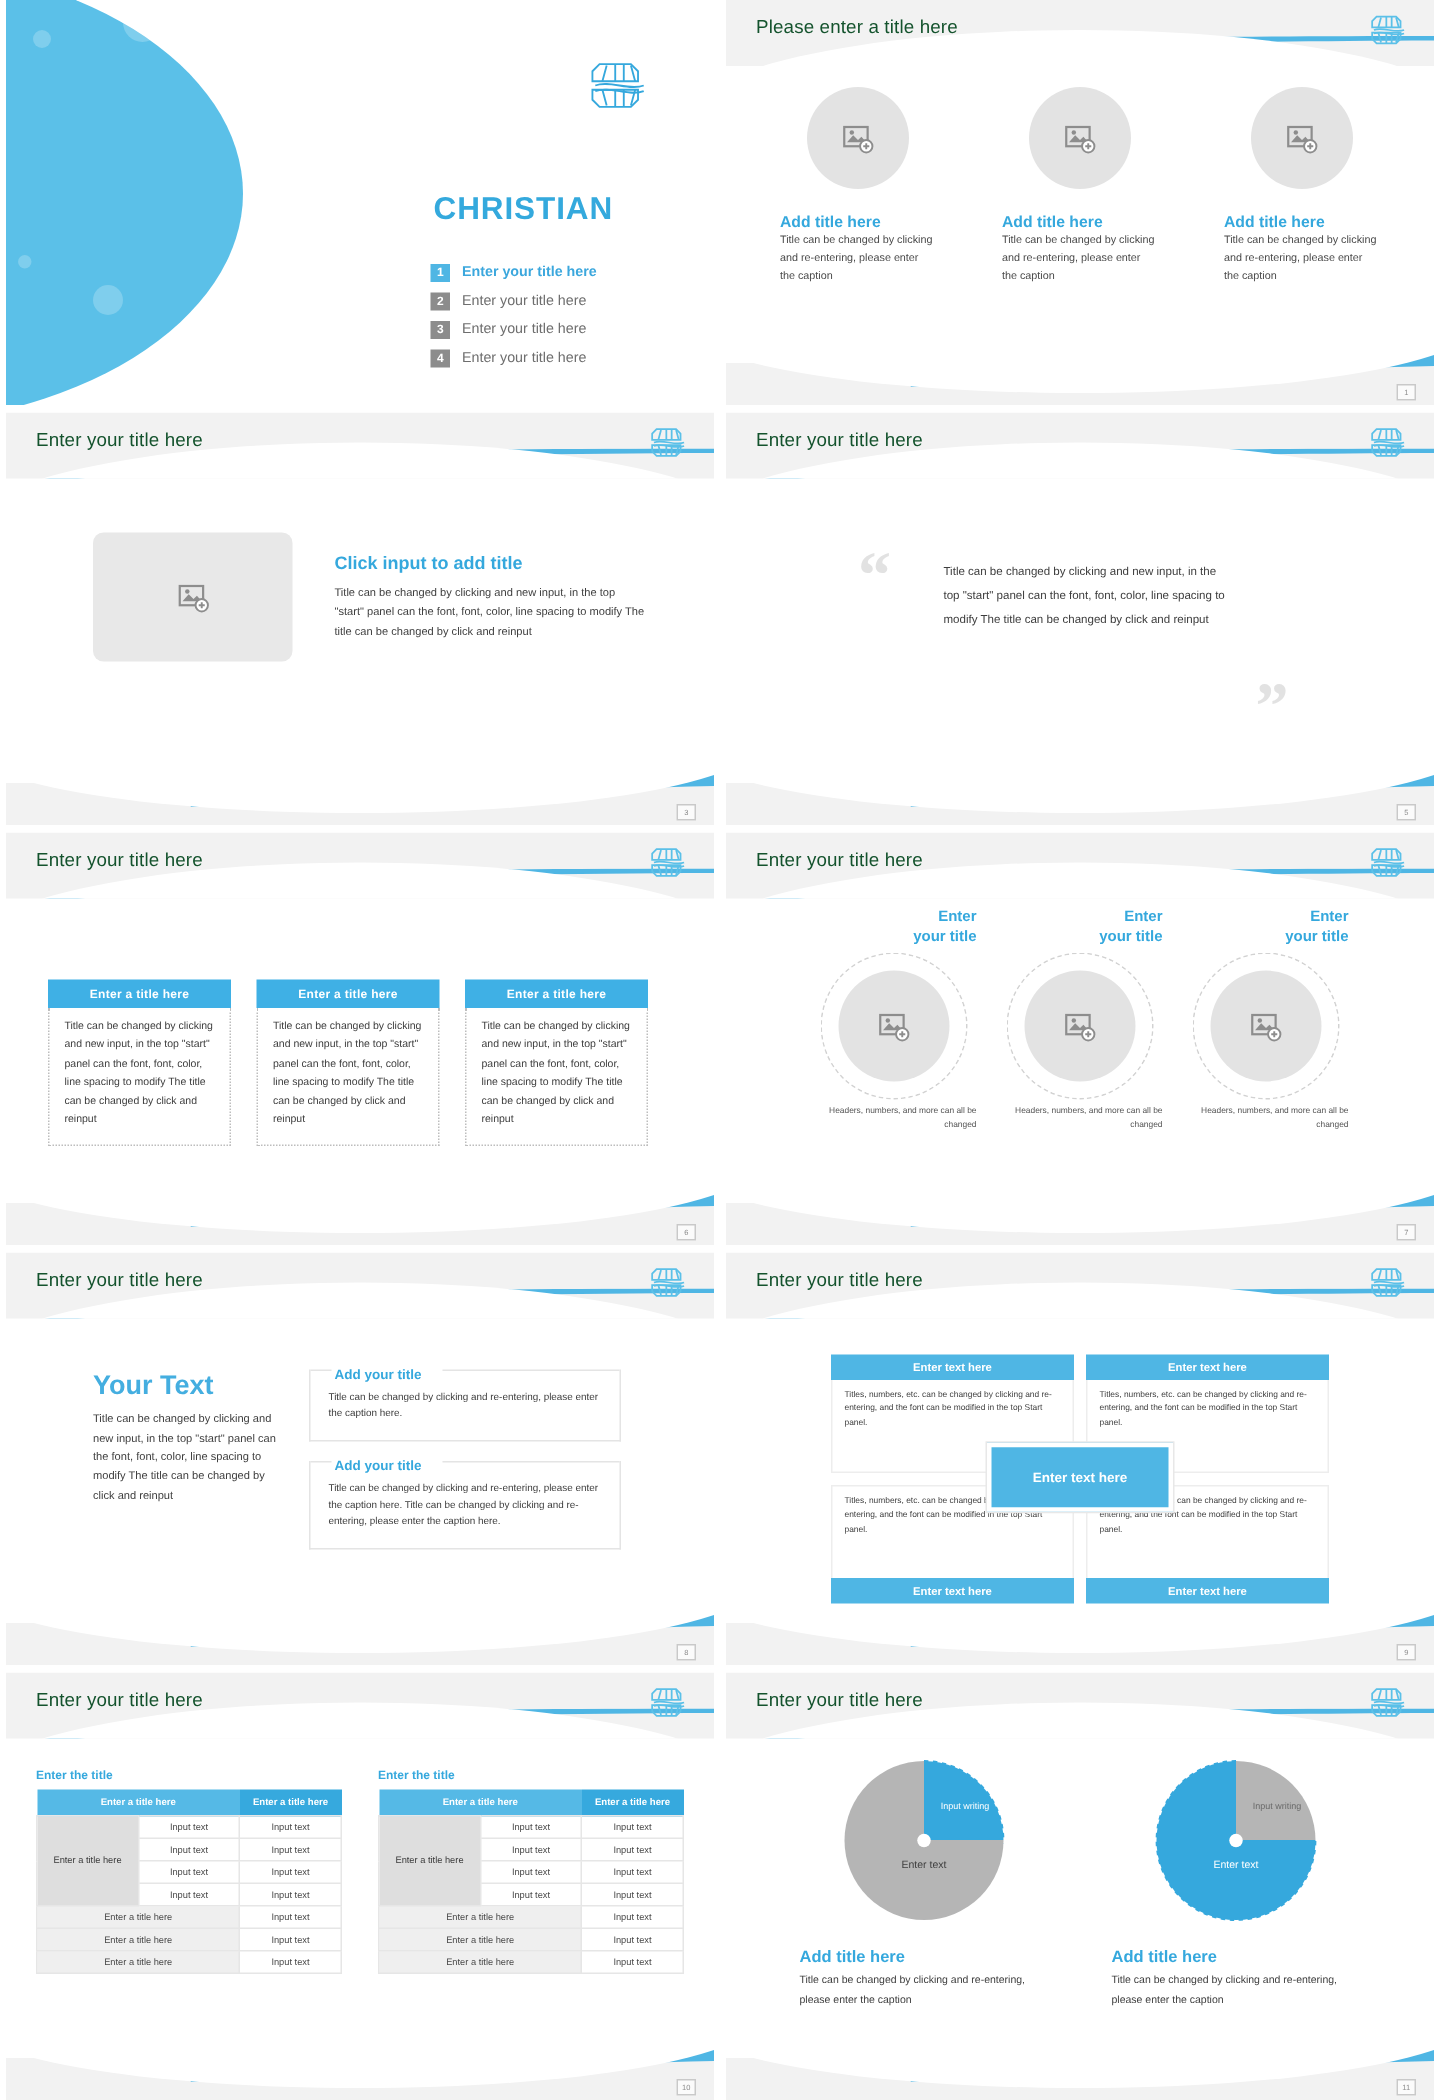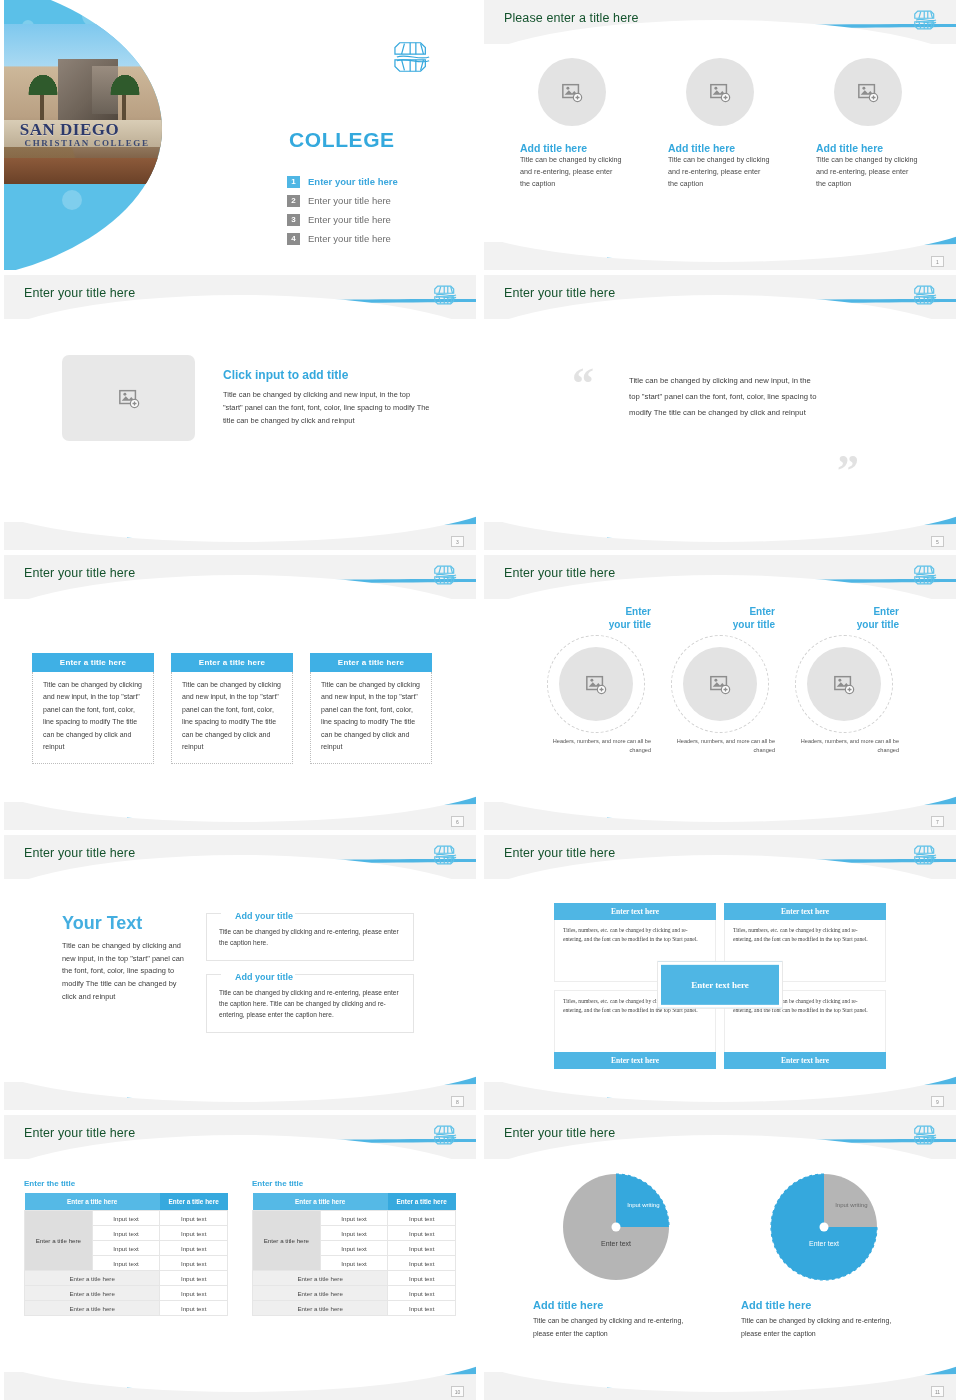--- a/index.html
+++ b/index.html
@@ -192,25 +192,25 @@
   .s7-box {
     width: 208px; border: 1px solid #e4e4e4; border-top: none;
     padding: 4px 12px 11px; position: relative; margin-bottom: 13px;
   }
   .s7-box::before {
     content: ""; position: absolute; left: 0; top: 0; width: 14px; height: 1px; background: #e4e4e4;
   }
   .s7-box::after {
     content: ""; position: absolute; right: 0; top: 0; width: 118px; height: 1px; background: #e4e4e4;
   }
-  .s7-bh { font-size: 9px; font-weight: 700; color: #35a8dd; margin: -6px 16px 5px; }
+  .s7-bh { font-size: 9px; font-weight: 700; color: #35a8dd; margin: -6px 4px 5px; }
   .s7-bp { font-size: 6.6px; line-height: 1.72; color: #3d3d3d; }
 
   
-  .s8 { position: relative; padding: 22px 0 16px 0; font-family: Liberation Serif, serif; }
+  .s8 { position: relative; padding: 22px 0 16px 0; }
   .s8-grid {
     width: 332px; margin: 0 auto;
     display: grid; grid-template-columns: 162px 162px; gap: 8px 8px;
   }
   .s8-bar {
     background: #4fb6e4; color: #fff; font-size: 7.5px; font-weight: 700;
     text-align: center; padding: 4px 0;
   }
   .s8-cell {
     border: 1px solid #ededed; border-top: none;
@@ -272,44 +272,34 @@
 <body>
 
 <div class="grid">
 
   <div class="slide">
     <div class="ts-shape">
       <div class="ts-bubble" style="left:170px;top:28px;width:26px;height:26px;"></div>
       <div class="ts-bubble" style="left:110px;top:46px;width:12px;height:12px;"></div>
       <div class="ts-bubble" style="left:150px;top:216px;width:20px;height:20px;"></div>
       <div class="ts-bubble" style="left:100px;top:196px;width:9px;height:9px;"></div>
-      <div class="ts-photo">
-        <div class="bldg"></div>
-        <div class="bldg2"></div>
-        <div class="palm" style="left:24%;"></div>
-        <div class="palm" style="left:76%;"></div>
-        <div class="wall"></div>
-        <div class="sign">SAN DIEGO</div>
-        <div class="sign2">CHRISTIAN COLLEGE</div>
-        <div class="ground"></div>
-      </div>
     </div>
 
     <svg class="ts-logo" viewBox="0 0 40 44">
       <g fill="none" stroke="#35a8dd" stroke-width="1.3">
         <path d="M6 7 h22 l5 5 v7 h-32 v-7 z"></path>
         <path d="M17 7 v12 M23 7 v12 M11 8 l-3 11 M28 8 l3 11"></path>
         <path d="M3 22 c10 -4 24 4 34 0"></path>
         <path d="M3 26 c10 -4 24 4 34 0"></path>
         <path d="M6 37 h22 l5 -5 v-7 h-32 v7 z"></path>
         <path d="M17 37 v-12 M23 37 v-12 M11 36 l-3 -11 M28 36 l3 -11"></path>
       </g>
     </svg>
 
-    <div class="ts-contents">COLLEGE</div>
+    <div class="ts-contents">CHRISTIAN</div>
 
     <div class="toc">
       <div class="toc-row active">
         <span class="toc-num">1</span>
         <span class="toc-label">Enter your title here</span>
       </div>
       <div class="toc-row">
         <span class="toc-num">2</span>
         <span class="toc-label">Enter your title here</span>
       </div>

